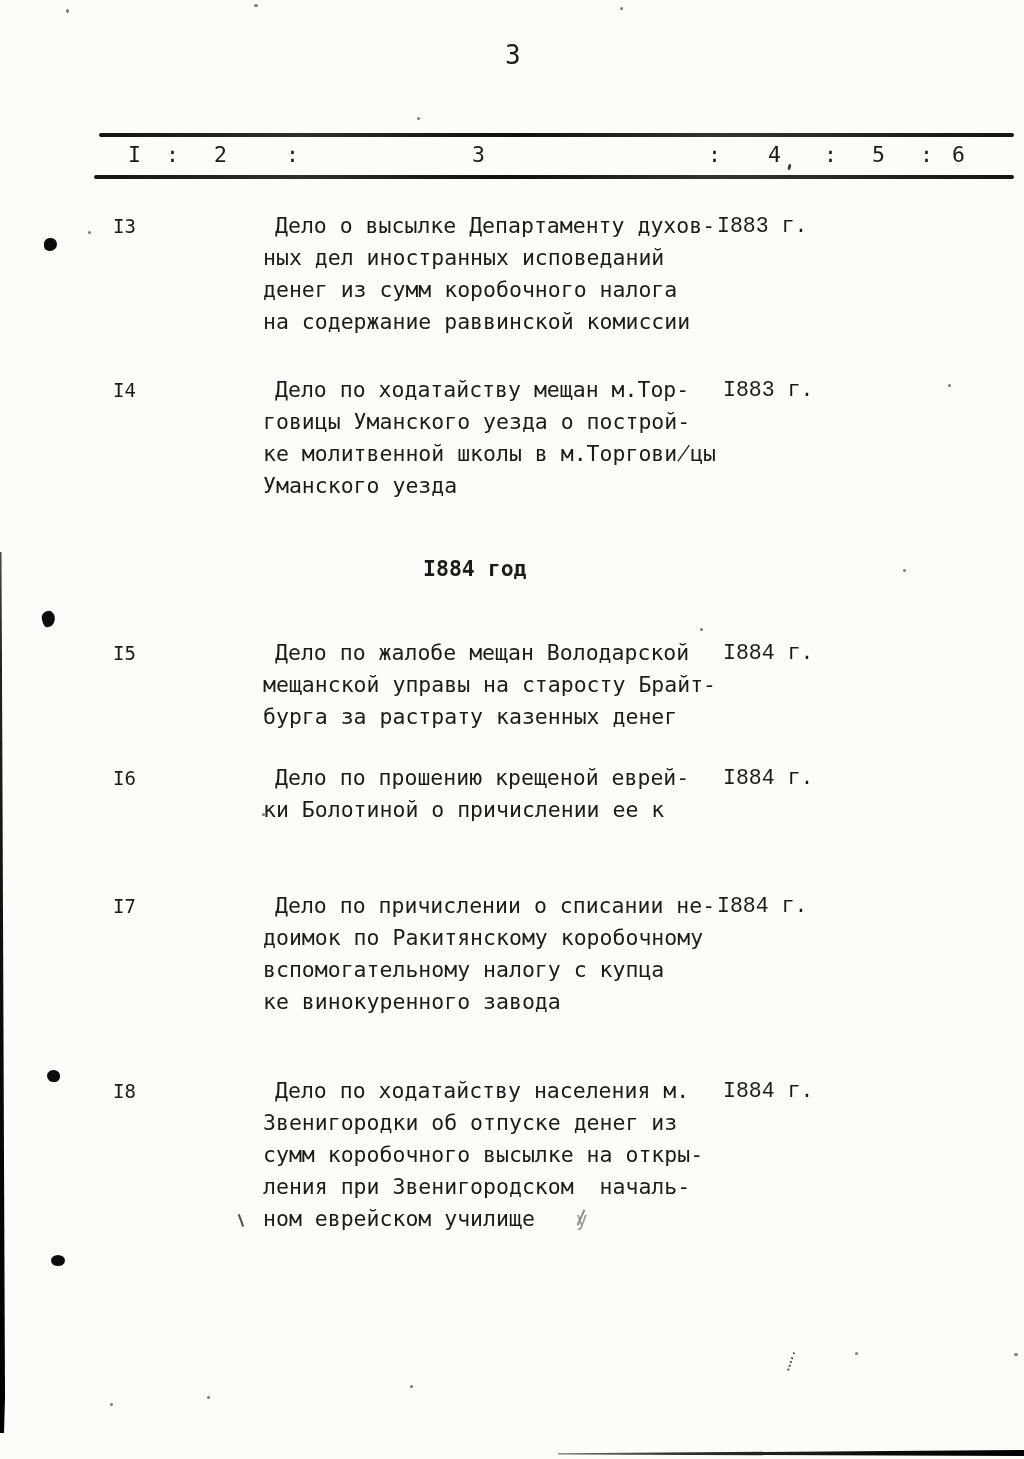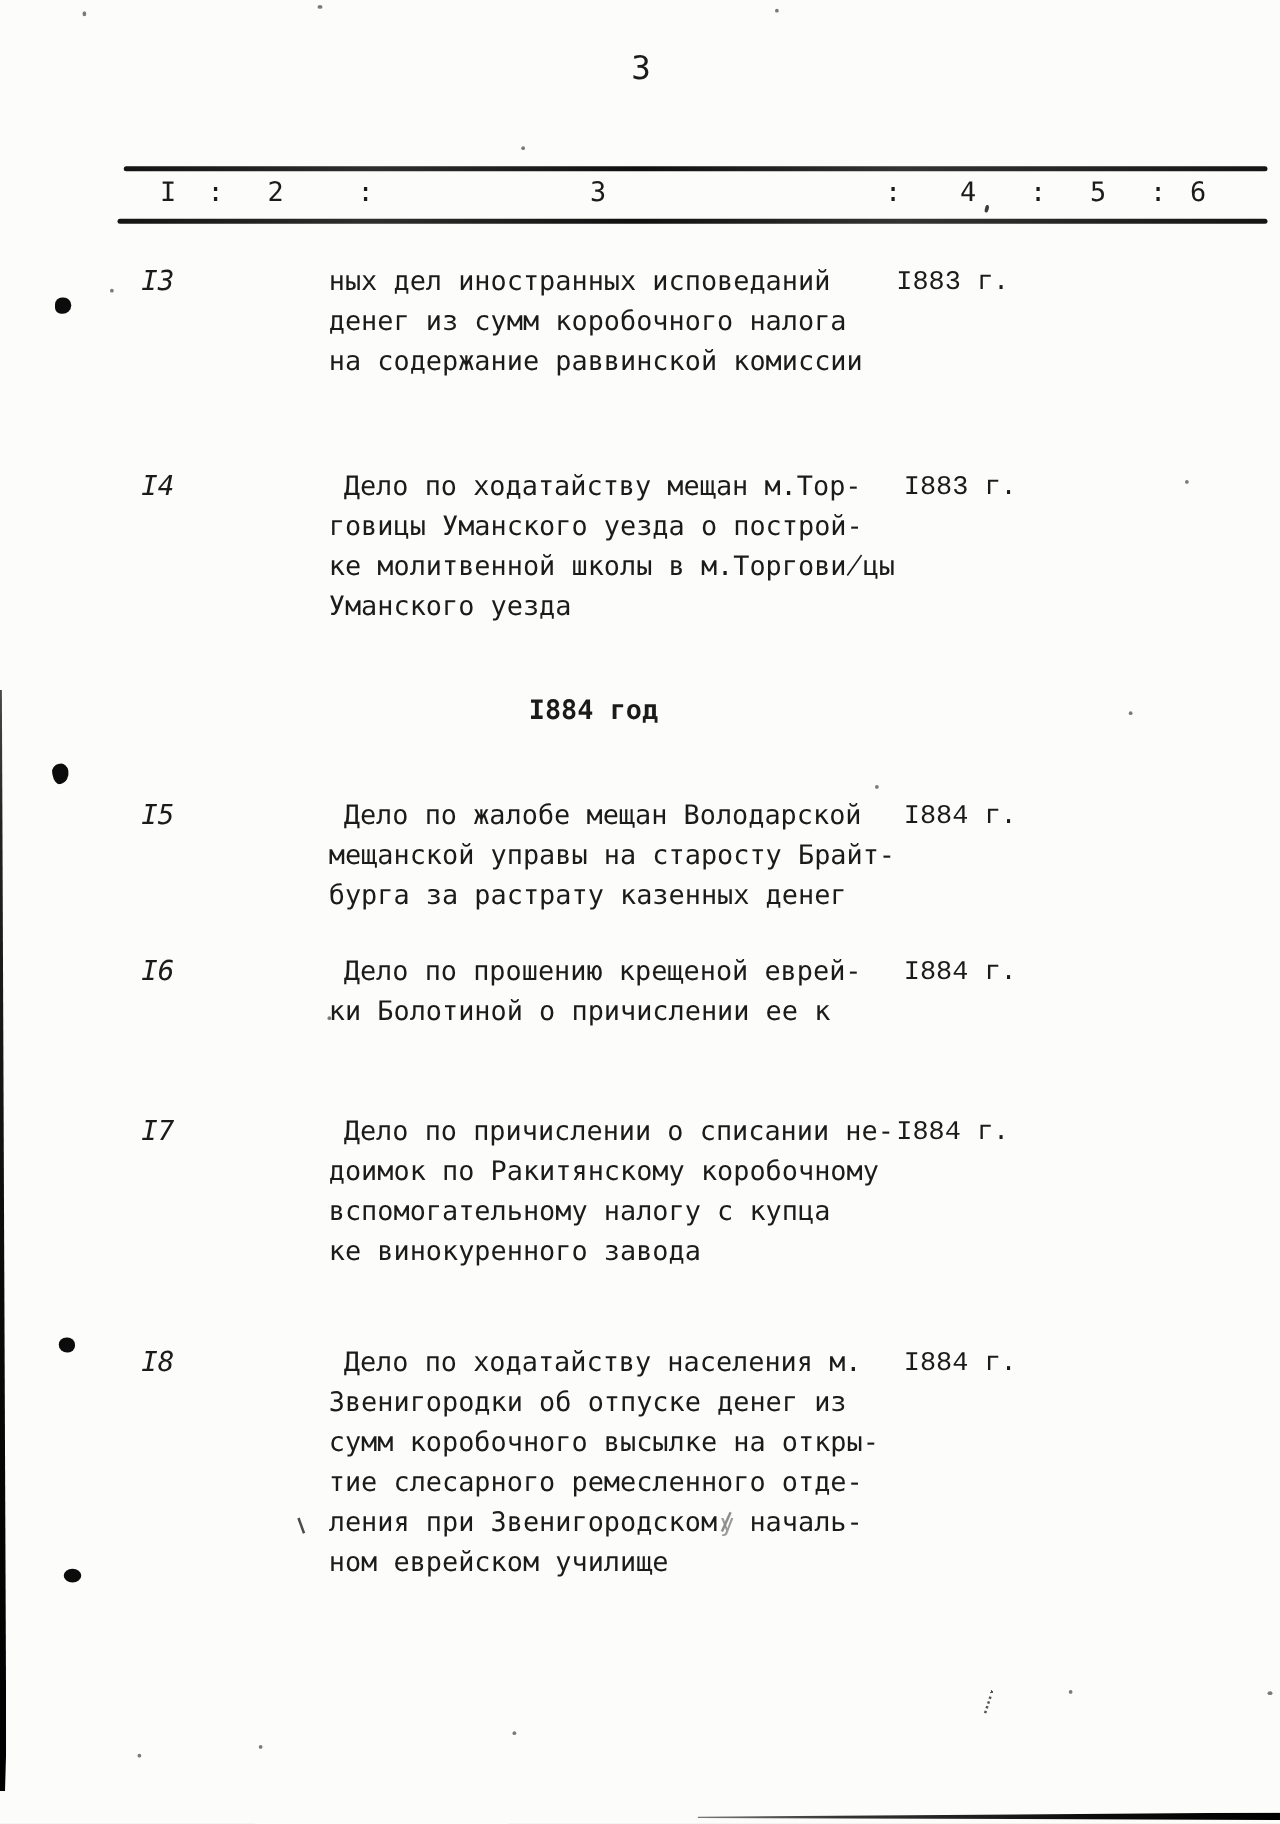--- a/index.html
+++ b/index.html
@@ -33,21 +33,21 @@
   .h-4{left:768px;} .hs-4{left:824px;}
   .h-5{left:872px;} .hs-5{left:920px;}
   .h-6{left:952px;}
   .heading{
     position:absolute;left:423px;top:553px;
     font-size:21.5px;line-height:32px;font-weight:bold;
   }
   .entry{position:absolute;left:0;width:1024px;}
   .entry .num{
     position:absolute;left:113px;top:0;
-    font-size:22px;line-height:32px;font-style:italic;
+    font-size:19px;line-height:32px;
   }
   .entry .lines{
     position:absolute;left:263px;top:0;width:475px;
     font-size:21.5px;line-height:32px;
   }
   .entry .lines .line{height:32px;white-space:pre;}
   .entry .lines .line.first{text-indent:12px;}
   .entry .date{
     position:absolute;left:717px;top:0;
     font-size:21.5px;line-height:32px;white-space:pre;font-family:Liberation Mono, monospace;
@@ -72,20 +72,21 @@
   <span class="hcell h-4">4</span>
   <span class="hcell hs-4">:</span>
   <span class="hcell h-5">5</span>
   <span class="hcell hs-5">:</span>
   <span class="hcell h-6">6</span>
   <div class="rule bottom"></div>
 
   <div class="entry" style="top:210px;">
     <div class="num">I3</div>
     <div class="lines">
+      <div class="line first">Дело о высылке Департаменту духов-</div>
       <div class="line">ных дел иностранных исповеданий</div>
       <div class="line">денег из сумм коробочного налога</div>
       <div class="line">на содержание раввинской комиссии</div>
     </div>
     <div class="date">I883 г.</div>
   </div>
 
   <div class="entry" style="top:374px;">
     <div class="num">I4</div>
     <div class="lines">
@@ -128,21 +129,20 @@
     </div>
     <div class="date">I884 г.</div>
   </div>
 
   <div class="entry" style="top:1075px;">
     <div class="num">I8</div>
     <div class="lines">
       <div class="line first">Дело по ходатайству населения м.</div>
       <div class="line">Звенигородки об отпуске денег из</div>
       <div class="line">сумм коробочного высылке на откры-</div>
-      <div class="line">тие слесарного ремесленного отде-</div>
       <div class="line">ления при Звенигородском  началь-</div>
       <div class="line">ном еврейском училище</div>
     </div>
     <div class="date" style="left:723px;">I884 г.</div>
   </div>
 
   <div class="blot" style="left:44px;top:238px;width:13px;height:13px;border-radius:48% 52% 58% 42%;"></div>
   <div class="blot" style="left:42px;top:611px;width:13px;height:16px;border-radius:55% 45% 65% 35%/40% 45% 62% 55%;transform:rotate(-10deg);"></div>
   <div class="blot" style="left:47px;top:1070px;width:13px;height:12px;border-radius:50% 50% 45% 55%;"></div>
   <div class="blot" style="left:51px;top:1255px;width:14px;height:11px;border-radius:50%;"></div>

